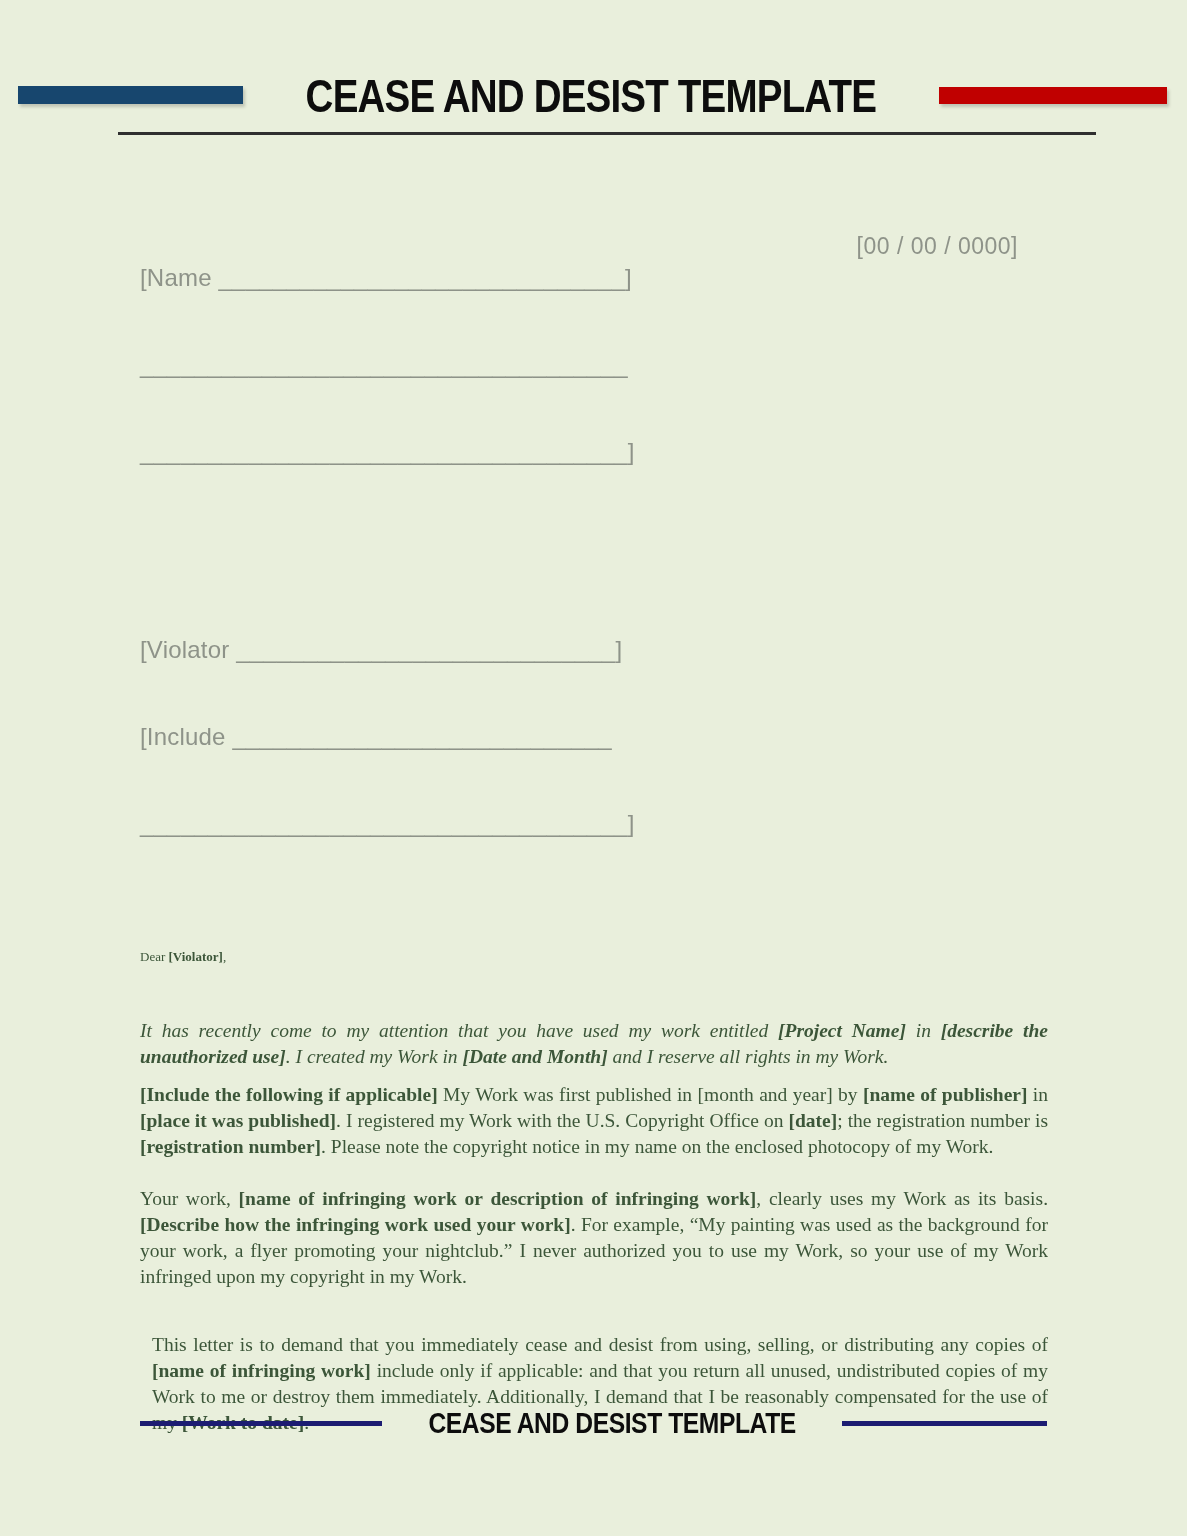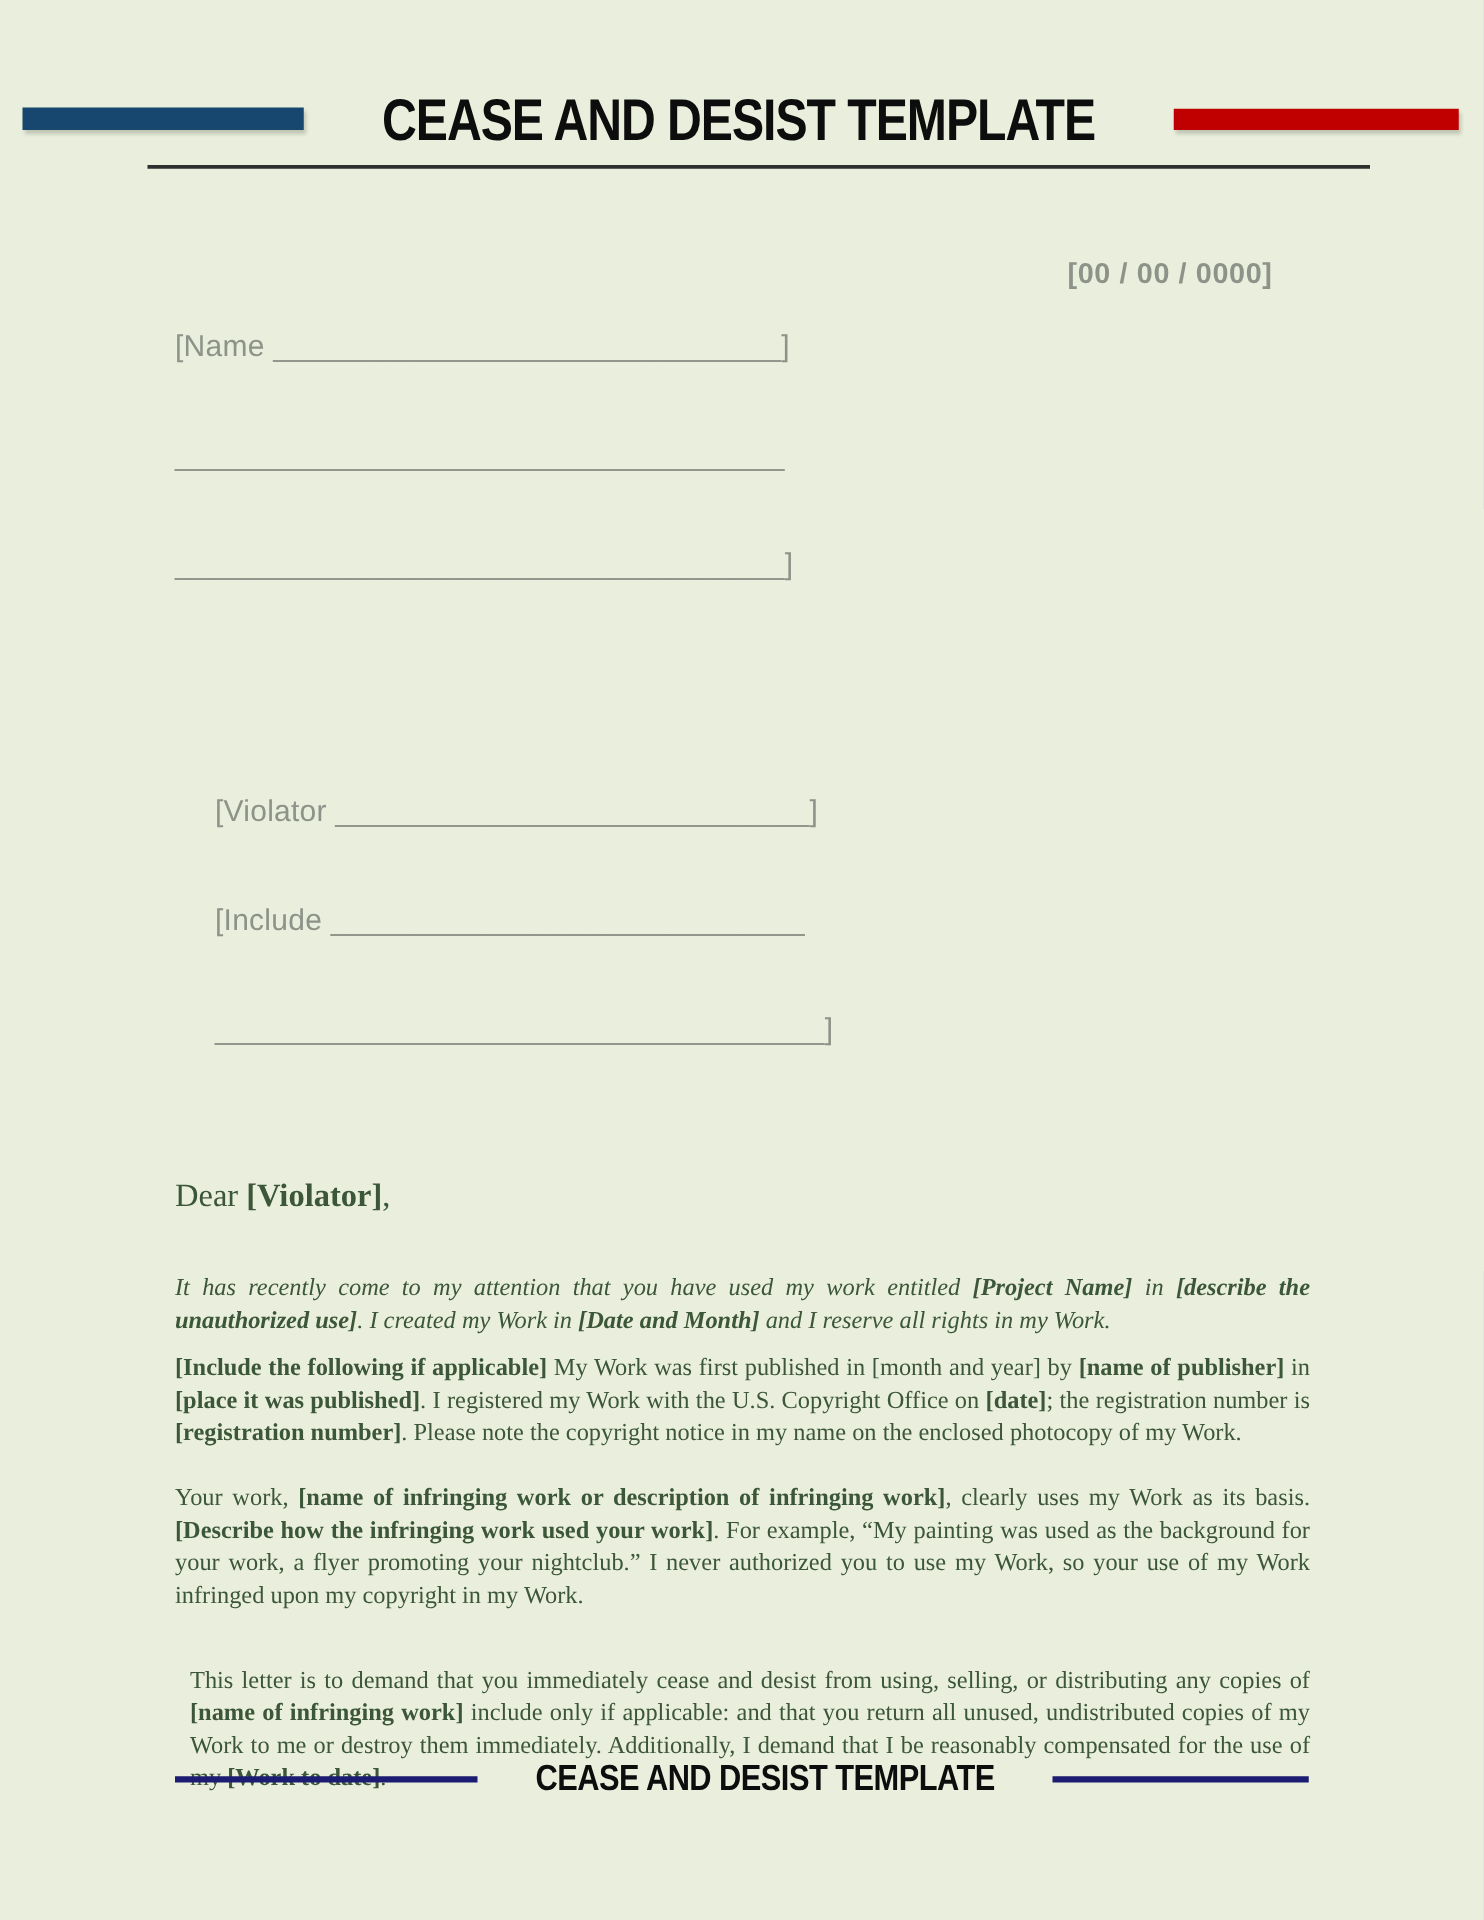--- a/index.html
+++ b/index.html
@@ -33,26 +33,26 @@
   }
   .title-underline{height:3px;background:var(--underline-gray);margin:14px 91px 0 118px;}
   
   .content{margin:0 139px 0 140px;}
   .addr-row{display:flex;justify-content:space-between;align-items:flex-start;margin-top:70px;}
   .gray-block{
     font-family:"Liberation Sans",sans-serif;font-size:24px;line-height:29px;
     color:var(--muted-gray);letter-spacing:.2px;white-space:pre;
   }
   .date{
-    font-family:"Liberation Sans",sans-serif;font-size:23px;font-weight:700;
-    color:var(--muted-gray);margin-right:30px;letter-spacing:.5px;
+    font-family:"Liberation Sans",sans-serif;font-size:23px;font-weight:400;
+    color:var(--muted-gray);margin-right:30px;letter-spacing:.5px;margin-top:28px;
   }
-  .recipient{margin-top:53px;margin-left:32px;}
+  .recipient{margin-top:53px;}
   .salutation{
-    margin-top:48px;font-size:26px;line-height:26px;color:var(--ink-green);
+    margin-top:48px;font-size:13px;line-height:26px;color:var(--ink-green);
   }
   .para{
     font-size:19.5px;line-height:26px;color:var(--ink-green);
     text-align:justify;
   }
   .p1{margin-top:48px;font-style:italic;}
   .p2{margin-top:12px;}
   .p3{margin-top:26px;}
   .p4{margin-top:42px;margin-left:12px;}
   .para .b,.salutation .b{font-weight:700;}

